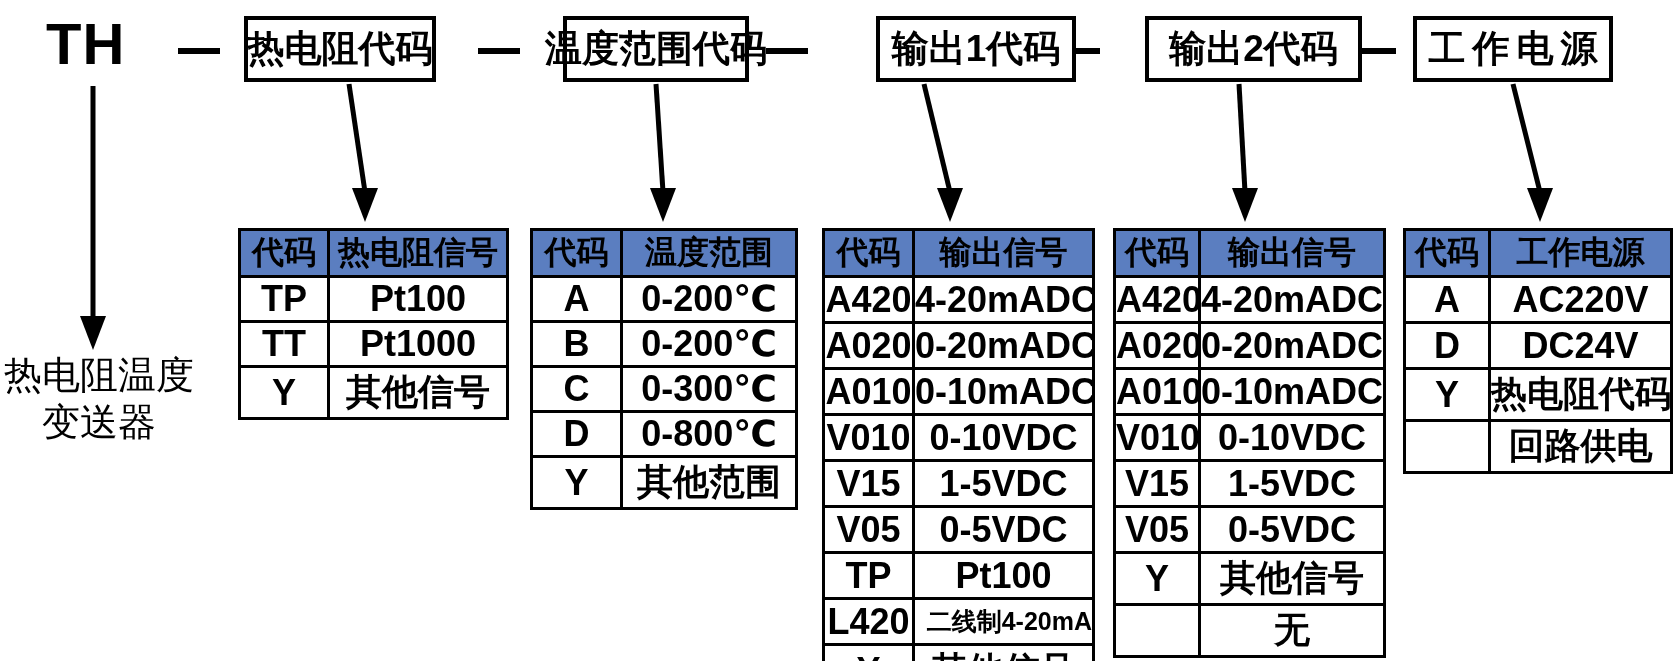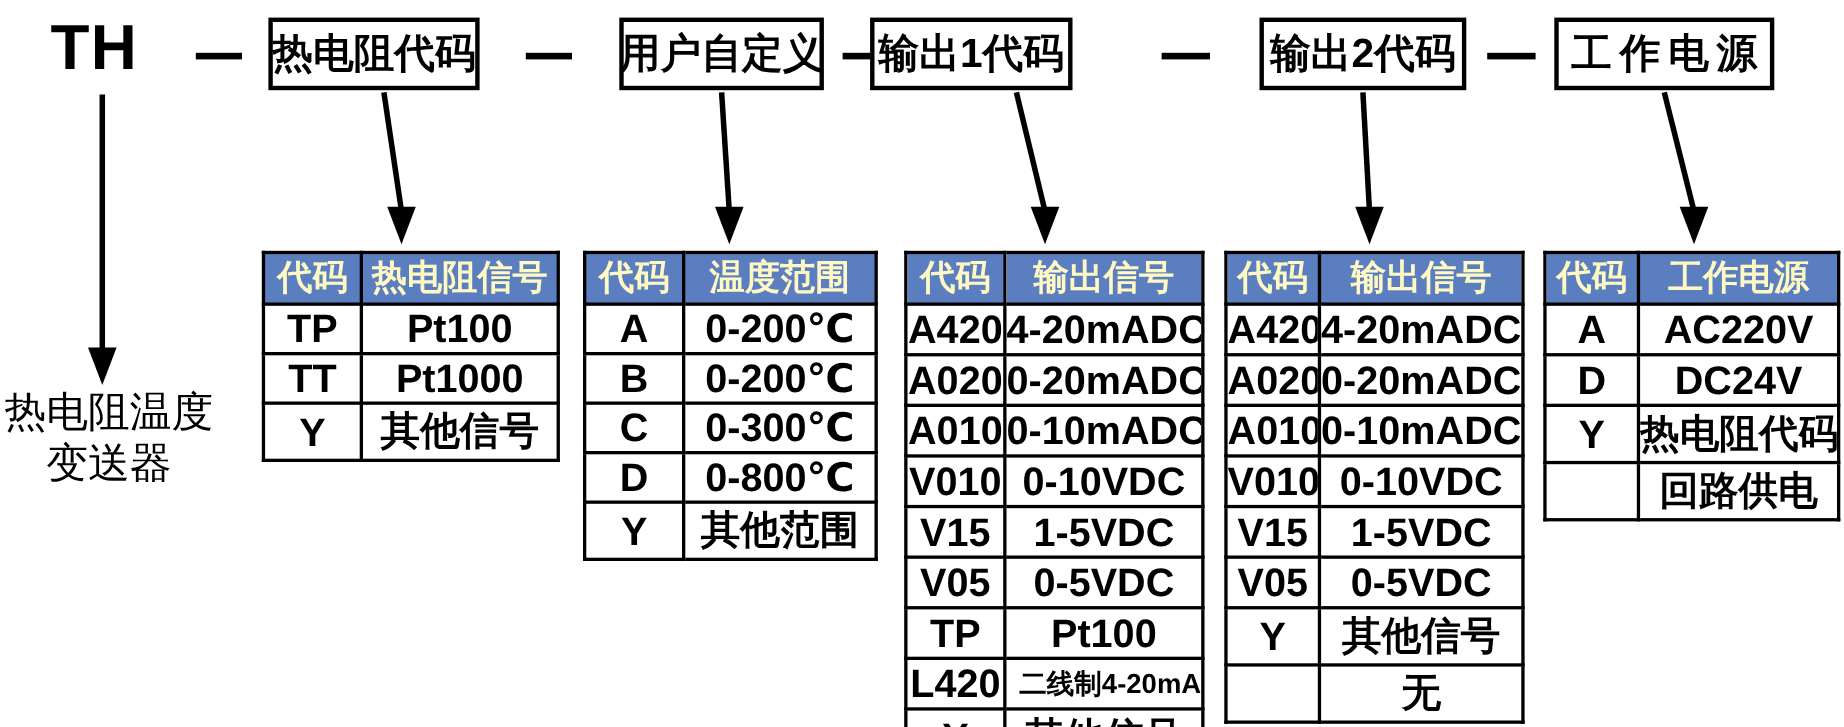--- a/index.html
+++ b/index.html
@@ -12,42 +12,42 @@
     position:absolute;left:46px;top:10px;width:96px;
     font-size:58px;font-weight:bold;letter-spacing:1px;
   }
   .code-box{
     position:absolute;top:16px;height:66px;border:4px solid #000;box-sizing:border-box;
     display:flex;align-items:center;justify-content:center;
     font-size:37px;font-weight:bold;background:#fff;white-space:nowrap;
   }
   .b1{left:244px;width:192px;font-family:Liberation Serif, serif;}
   .b2{left:563px;width:186px;}
-  .b3{left:791px;width:184px;}
-  .b4{left:1145px;width:188px;}
+  .b3{left:876px;width:200px;}
+  .b4{left:1145px;width:217px;}
   .b5{left:1413px;width:200px;letter-spacing:7px;text-indent:7px;}
   .dash{position:absolute;top:48px;height:6px;background:#000;}
   .d1{left:178px;width:42px;}
   .d2{left:478px;width:42px;}
   .d3{left:766px;width:42px;}
   .d4{left:1056px;width:44px;}
   .d5{left:1352px;width:44px;}
   .product-label{
     position:absolute;left:0;top:352px;width:198px;text-align:center;
     font-size:38px;font-weight:normal;line-height:47px;
   }
   .dtable{
     position:absolute;top:228px;border-collapse:collapse;table-layout:fixed;
     background:#fff;border:2px solid #000;
   }
   .dtable th,.dtable td{
     border:3px solid #000;text-align:center;vertical-align:middle;
     padding:0;white-space:nowrap;overflow:hidden;
   }
-  .dtable th{height:44px;font-size:32px;font-weight:bold;color:#fef9c3;font-family:Liberation Serif, serif;}
+  .dtable th{height:44px;font-size:32px;font-weight:bold;color:#000000;font-family:Liberation Serif, serif;}
   .dtable td{height:40px;font-size:36px;font-weight:bold;}
   .rh43 td{height:43px;}
 </style>
 </head>
 <body>
 
 <div class="canvas">
 
   <svg class="svg-layer" viewBox="0 0 1676 661" xmlns="http://www.w3.org/2000/svg">
     <g>
@@ -78,21 +78,21 @@
 
   <div class="model-prefix">TH</div>
 
   <div class="dash d1"></div>
   <div class="dash d2"></div>
   <div class="dash d3"></div>
   <div class="dash d4"></div>
   <div class="dash d5"></div>
 
   <div class="code-box b1">热电阻代码</div>
-  <div class="code-box b2">用户自定义</div>
+  <div class="code-box b2">温度范围代码</div>
   <div class="code-box b3">输出1代码</div>
   <div class="code-box b4">输出2代码</div>
   <div class="code-box b5">工作电源</div>
 
   <div class="product-label">
     <div>热电阻温度</div>
     <div>变送器</div>
   </div>
 
   <div id="tables">

